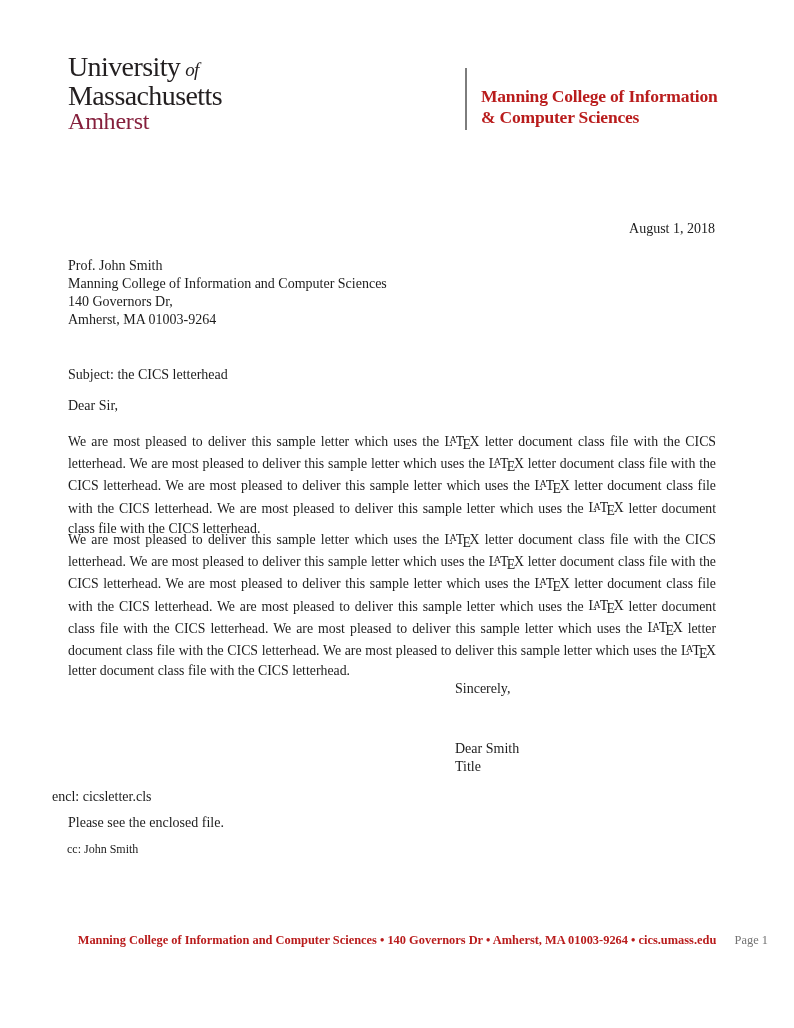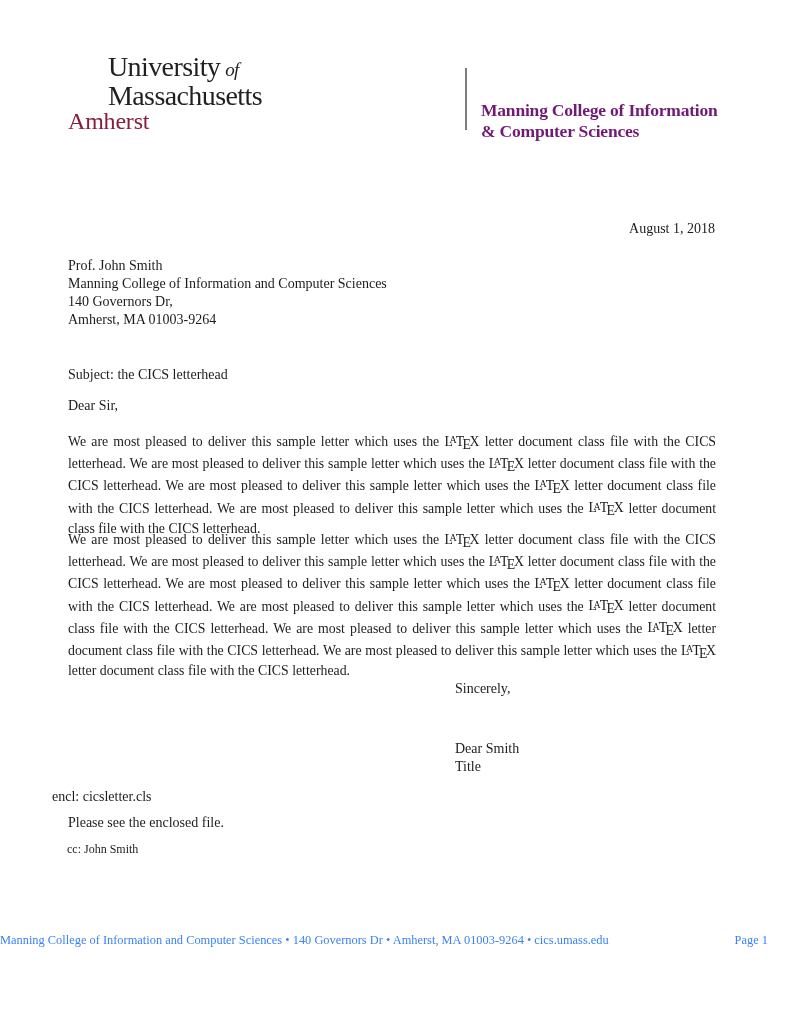--- a/index.html
+++ b/index.html
@@ -24,21 +24,20 @@
     top: 54px;
     line-height: 1;
     color: #231f20;
   }
   .uni-line {
     font-size: 28px;
     font-weight: 500;
     letter-spacing: -0.6px;
     line-height: 26px;
     white-space: nowrap;
-    margin-left: 40px;
   }
   .uni-line .of-word {
     font-style: italic;
     font-size: 19px;
     margin-left: 5px;
   }
   .campus-line {
     font-size: 24px;
     font-weight: 500;
     letter-spacing: -0.2px;
@@ -49,26 +48,26 @@
     position: absolute;
     left: 465px;
     top: 68px;
     width: 2px;
     height: 62px;
     background: #7d7d7d;
   }
   .college-name {
     position: absolute;
     left: 481px;
-    top: 100px;
+    top: 86px;
     font-size: 17.5px;
     font-weight: 600;
     line-height: 21px;
     letter-spacing: -0.2px;
-    color: #701a75;
+    color: #b91c1c;
     white-space: nowrap;
   }
 
   
   .date-line {
     position: absolute;
     right: 79px;
     top: 221px;
     font-size: 14px;
   }
@@ -150,31 +149,33 @@
     top: 842px;
     font-size: 12px;
   }
 
   
   .footer {
     position: absolute;
     left: 0;
     top: 933px;
     width: 794px;
+    text-align: center;
     font-size: 12.4px;
     white-space: nowrap;
-    color: #3b82f6;
+    color: #b91c1c;
+    font-weight: bold;
   }
   .page-number {
     position: absolute;
     right: 26px;
     top: 933px;
     font-size: 12.4px;
     white-space: nowrap;
-    color: #3b82f6;
+    color: #737373;
   }
 </style>
 </head>
 <body>
 
 <div class="page">
 
   <div class="letterhead-logo">
     <div class="uni-line">
       <span>University</span><span class="of-word">of</span>

